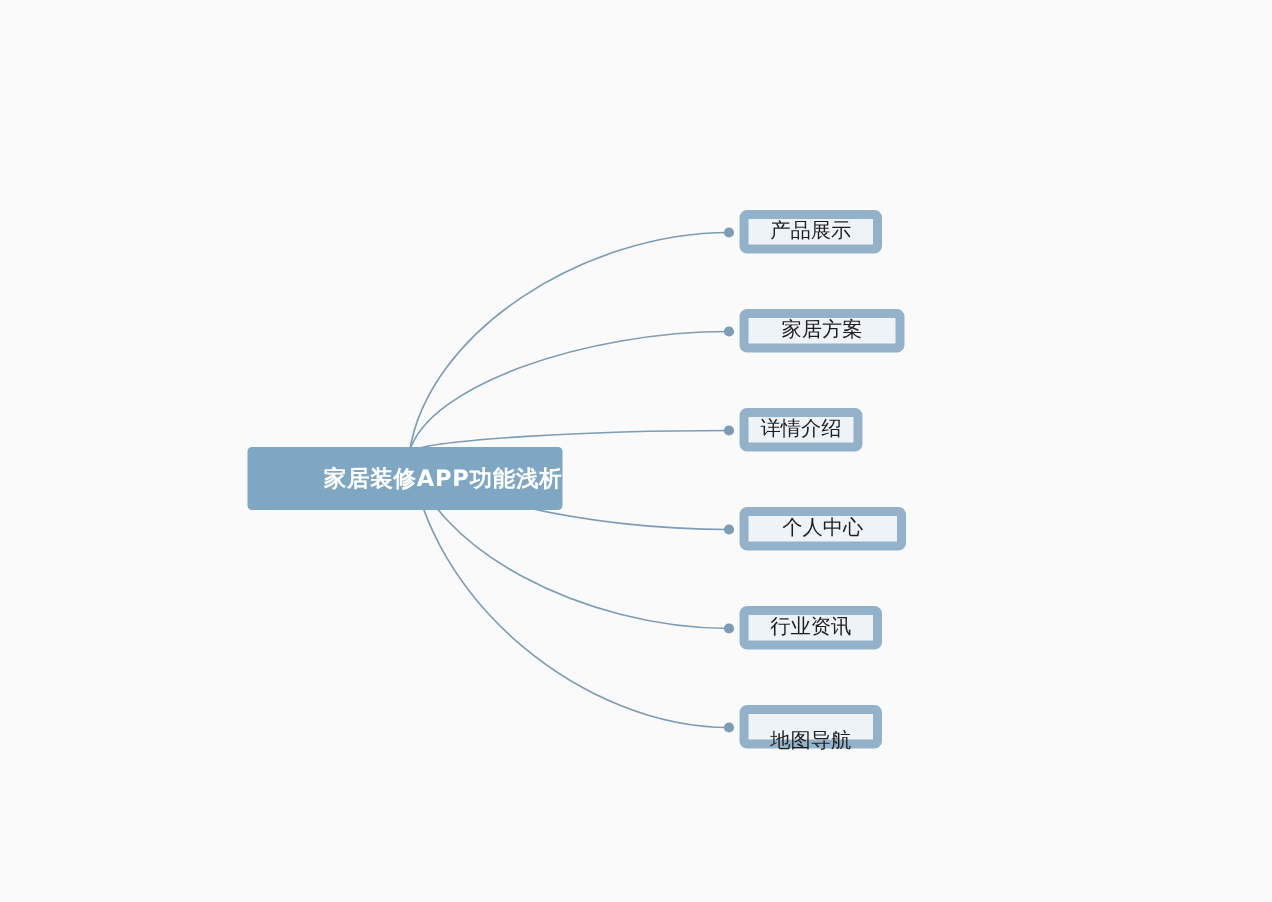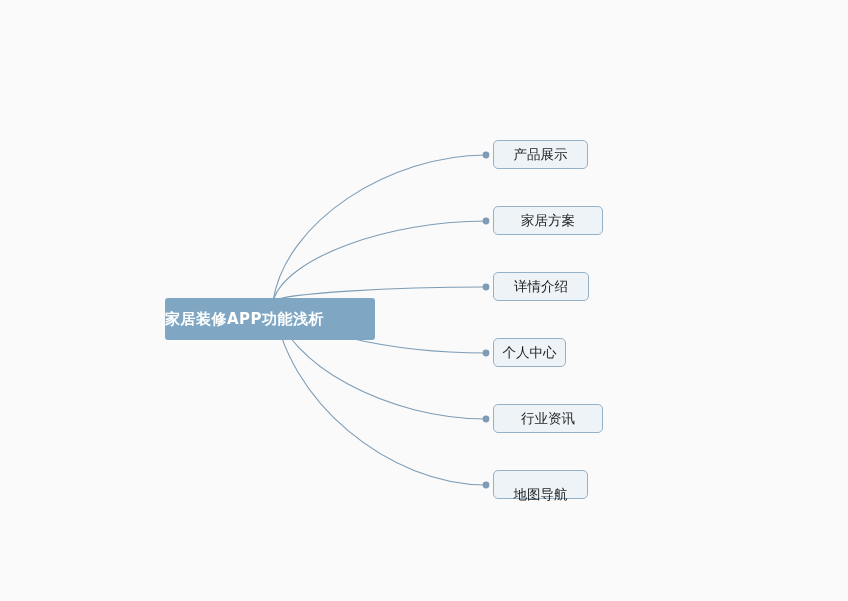--- a/index.html
+++ b/index.html
@@ -41,37 +41,38 @@
     position: absolute;
     left: 165px;
     top: 298px;
     width: 210px;
     height: 42px;
     box-sizing: border-box;
     border-radius: 3px;
     background: #7fa7c4;
     display: flex;
     align-items: center;
-    justify-content: flex-start;
+    justify-content: flex-end;
     z-index: 5;
+    padding-left: 44px;
   }
   #root-node-label {
     color: #ffffff;
     font-size: 15px;
     font-weight: bold;
     letter-spacing: 0.5px;
     line-height: 1;
     white-space: nowrap;
   }
   .branch-node {
     position: absolute;
     width: 95px;
     height: 29px;
     box-sizing: border-box;
-    border: 1px solid #14b8a6;
+    border: 6px solid #14b8a6;
     border-radius: 5px;
     background: #eef3f8;
     display: flex;
     align-items: center;
     justify-content: center;
     z-index: 4;
   }
   .branch-node-label {
     color: #1d1d1d;
     font-size: 13.5px;
@@ -107,27 +108,27 @@
     <span id="root-node-label" style="color: rgb(255, 255, 255);">家居装修APP功能浅析</span>
   </div>
 
   <div id="branch-nodes">
       <div class="branch-node" style="left: 493px; top: 140px; width: 95px; height: 29px; background: rgb(238, 243, 248); border-color: rgb(147, 178, 201);">
         <span class="branch-node-label" style="color: rgb(29, 29, 29);">产品展示</span>
       </div>
       <div class="branch-node" style="left: 493px; top: 206px; width: 110px; height: 29px; background: rgb(238, 243, 248); border-color: rgb(147, 178, 201);">
         <span class="branch-node-label" style="color: rgb(29, 29, 29);">家居方案</span>
       </div>
-      <div class="branch-node" style="left: 493px; top: 272px; width: 96px; height: 29px; background: rgb(238, 243, 248); border-color: rgb(147, 178, 201);">
+      <div class="branch-node" style="left: 493px; top: 272px; width: 82px; height: 29px; background: rgb(238, 243, 248); border-color: rgb(147, 178, 201);">
         <span class="branch-node-label" style="color: rgb(29, 29, 29);">详情介绍</span>
       </div>
-      <div class="branch-node" style="left: 493px; top: 338px; width: 73px; height: 29px; background: rgb(238, 243, 248); border-color: rgb(147, 178, 201);">
+      <div class="branch-node" style="left: 493px; top: 338px; width: 111px; height: 29px; background: rgb(238, 243, 248); border-color: rgb(147, 178, 201);">
         <span class="branch-node-label" style="color: rgb(29, 29, 29);">个人中心</span>
       </div>
-      <div class="branch-node" style="left: 493px; top: 404px; width: 110px; height: 29px; background: rgb(238, 243, 248); border-color: rgb(147, 178, 201);">
+      <div class="branch-node" style="left: 493px; top: 404px; width: 95px; height: 29px; background: rgb(238, 243, 248); border-color: rgb(147, 178, 201);">
         <span class="branch-node-label" style="color: rgb(29, 29, 29);">行业资讯</span>
       </div>
       <div class="branch-node" style="left: 493px; top: 470px; width: 95px; height: 29px; background: rgb(238, 243, 248); border-color: rgb(147, 178, 201);">
         <span class="branch-node-label" style="color: rgb(29, 29, 29); margin-top: 20px;">地图导航</span>
       </div>
     </div>
 
 </div>
 
 </body></html>

